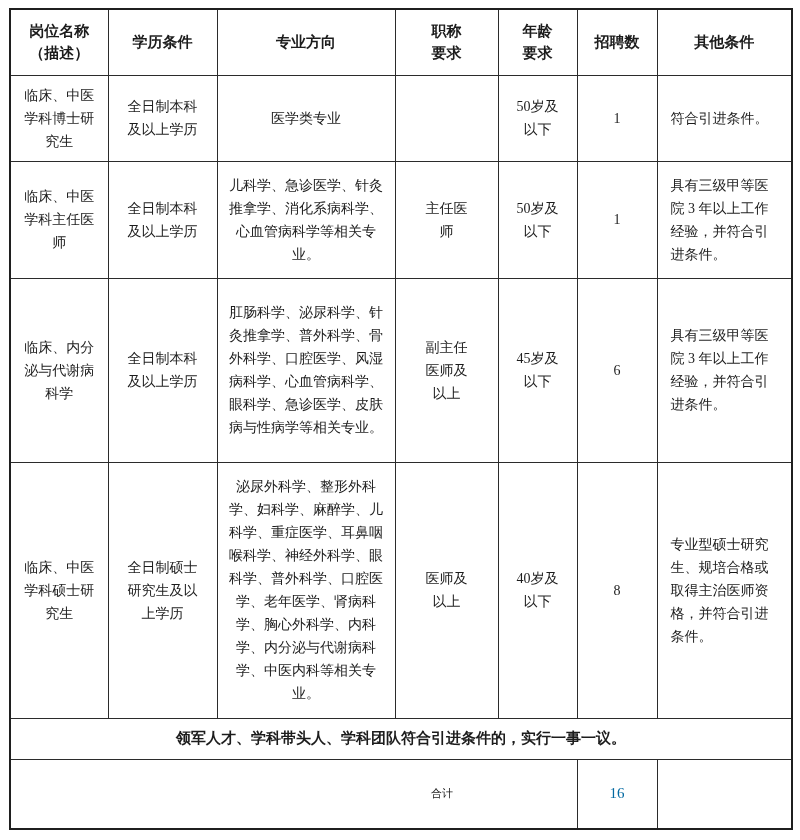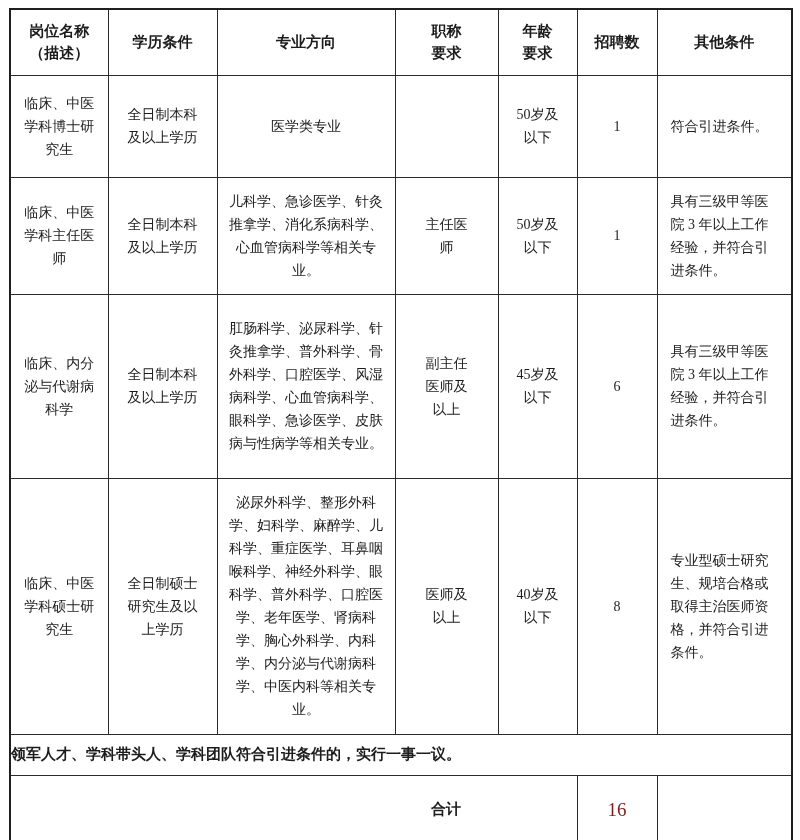--- a/index.html
+++ b/index.html
@@ -36,42 +36,42 @@
     white-space: pre-line;
   }
   tr.h-header { height: 66px; }
   tr.h-r1 { height: 86px; }
   tr.h-r2 { height: 117px; }
   tr.h-r3 { height: 184px; }
   tr.h-r4 { height: 256px; }
   tr.h-note { height: 41px; }
   tr.h-total { height: 70px; }
 
-  td.c-pos   { padding: 16px 9px; }
+  td.c-pos   { padding: 0 9px; }
   td.c-edu   { padding: 0 14px; }
   td.c-major { padding: 4px 8px; }
   td.c-title { padding: 0 26px; }
   td.c-age   { padding: 12px 12px; }
   td.c-count { padding: 0 4px; }
   td.c-other { padding: 4px 13px; text-align: left; }
 
   td.note-cell {
     font-weight: bold;
     font-size: 15px;
-    text-align: left;
+    text-align: center;
   }
   td.total-label-cell {
-    font-weight: bold;
-    font-size: 15px;
+    font-weight: normal;
+    font-size: 11px;
     text-align: left;
     padding-left: 420px;
   }
   td.total-count-cell {
-    color: #7f1d1d;
-    font-size: 19px;
+    color: #0369a1;
+    font-size: 15px;
   }
 </style>
 </head>
 <body>
 
 <div class="page">
   <table class="recruit">
     <colgroup>
       <col style="width:98px">
       <col style="width:109px">

